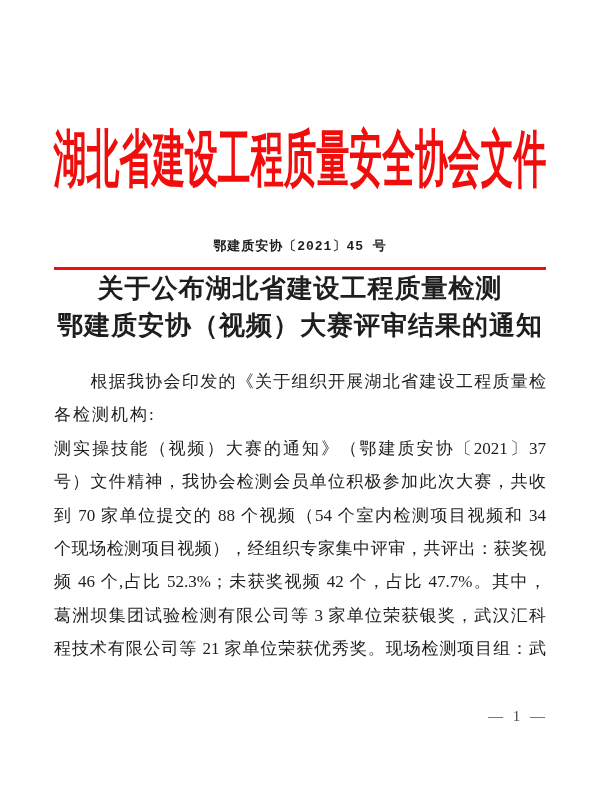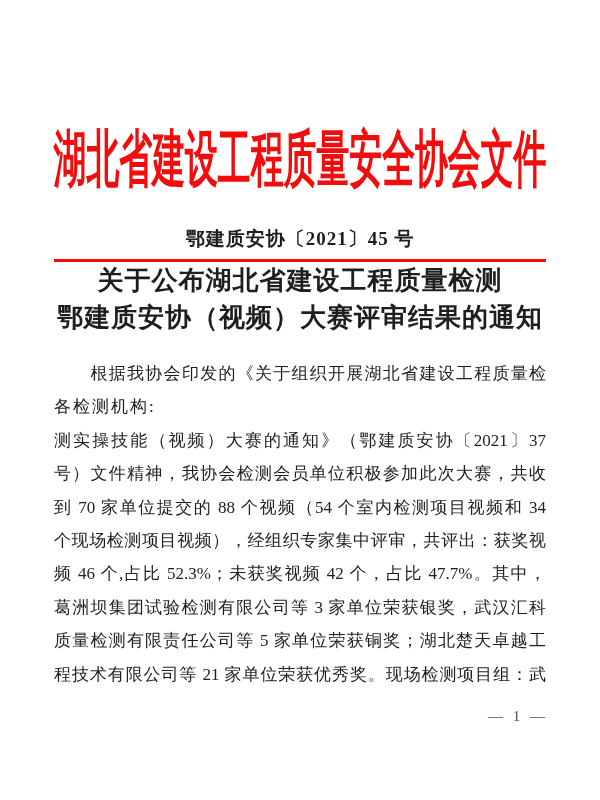--- a/index.html
+++ b/index.html
@@ -28,26 +28,27 @@
     font-size: 62px;
     font-weight: bold;
     color: #f20d0d;
     white-space: nowrap;
     transform: scaleX(0.53);
     transform-origin: center center;
     line-height: 1;
   }
   
   .doc-number {
-    margin-top: 25px;
+    margin-top: 33px;
     text-align: center;
-    font-size: 19px;
+    font-size: 13px;
     font-weight: bold;
     line-height: 24px;
     letter-spacing: 1px;
+    font-family: Liberation Mono, monospace;
   }
   
   .red-rule {
     margin: 8px 54px 0 54px;
     height: 3px;
     background: #f20d0d;
     border: none;
   }
   
   .doc-title {
@@ -105,19 +106,18 @@
 
   <div class="body-block">
     <div class="line j">　　根据我协会印发的《关于组织开展湖北省建设工程质量检</div>
     <div class="line salutation">各检测机构:</div>
     <div class="line j">测实操技能（视频）大赛的通知》（鄂建质安协〔2021〕37</div>
     <div class="line j">号）文件精神，我协会检测会员单位积极参加此次大赛，共收</div>
     <div class="line j">到 70 家单位提交的 88 个视频（54 个室内检测项目视频和 34</div>
     <div class="line j">个现场检测项目视频），经组织专家集中评审，共评出：获奖视</div>
     <div class="line j">频 46 个,占比 52.3%；未获奖视频 42 个，占比 47.7%。其中，</div>
     <div class="line j">葛洲坝集团试验检测有限公司等 3 家单位荣获银奖，武汉汇科</div>
-    <div class="line j">质量检测有限责任公司等 5 家单位荣获铜奖；湖北楚天卓越工</div>
     <div class="line j">程技术有限公司等 21 家单位荣获优秀奖。现场检测项目组：武</div>
   </div>
 
   <div class="page-number">— 1 —</div>
 
 </div>
 
 </body></html>

